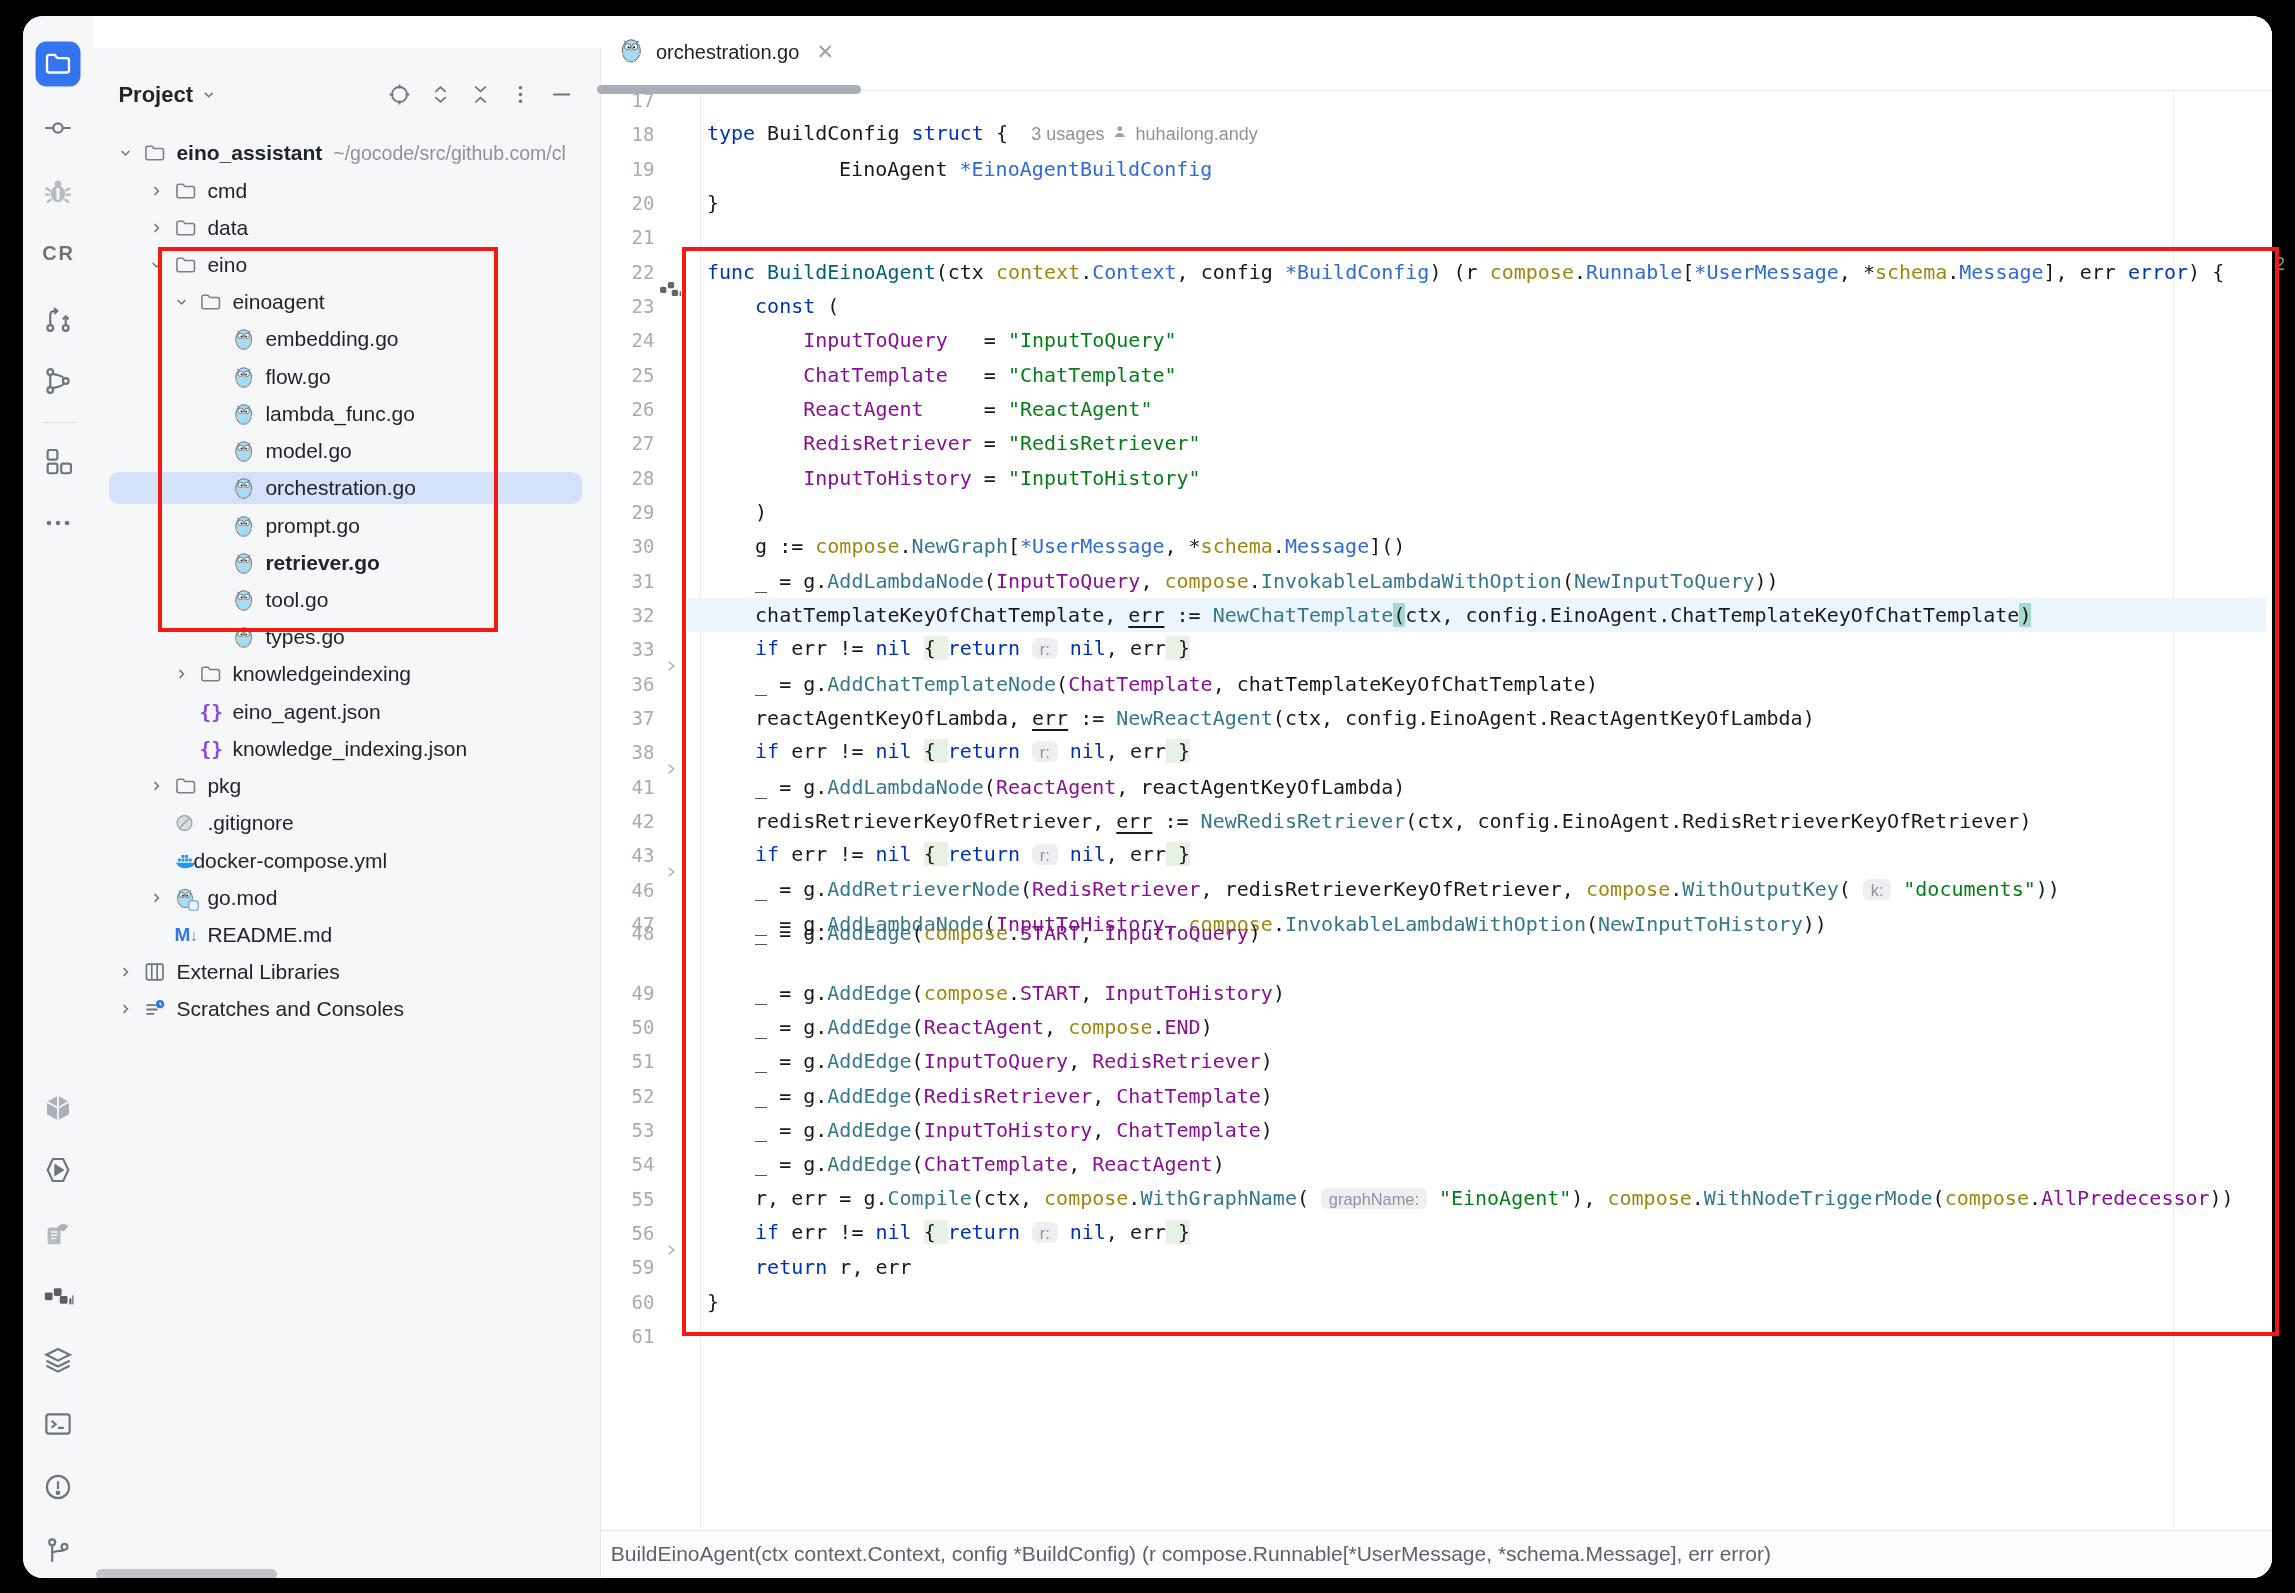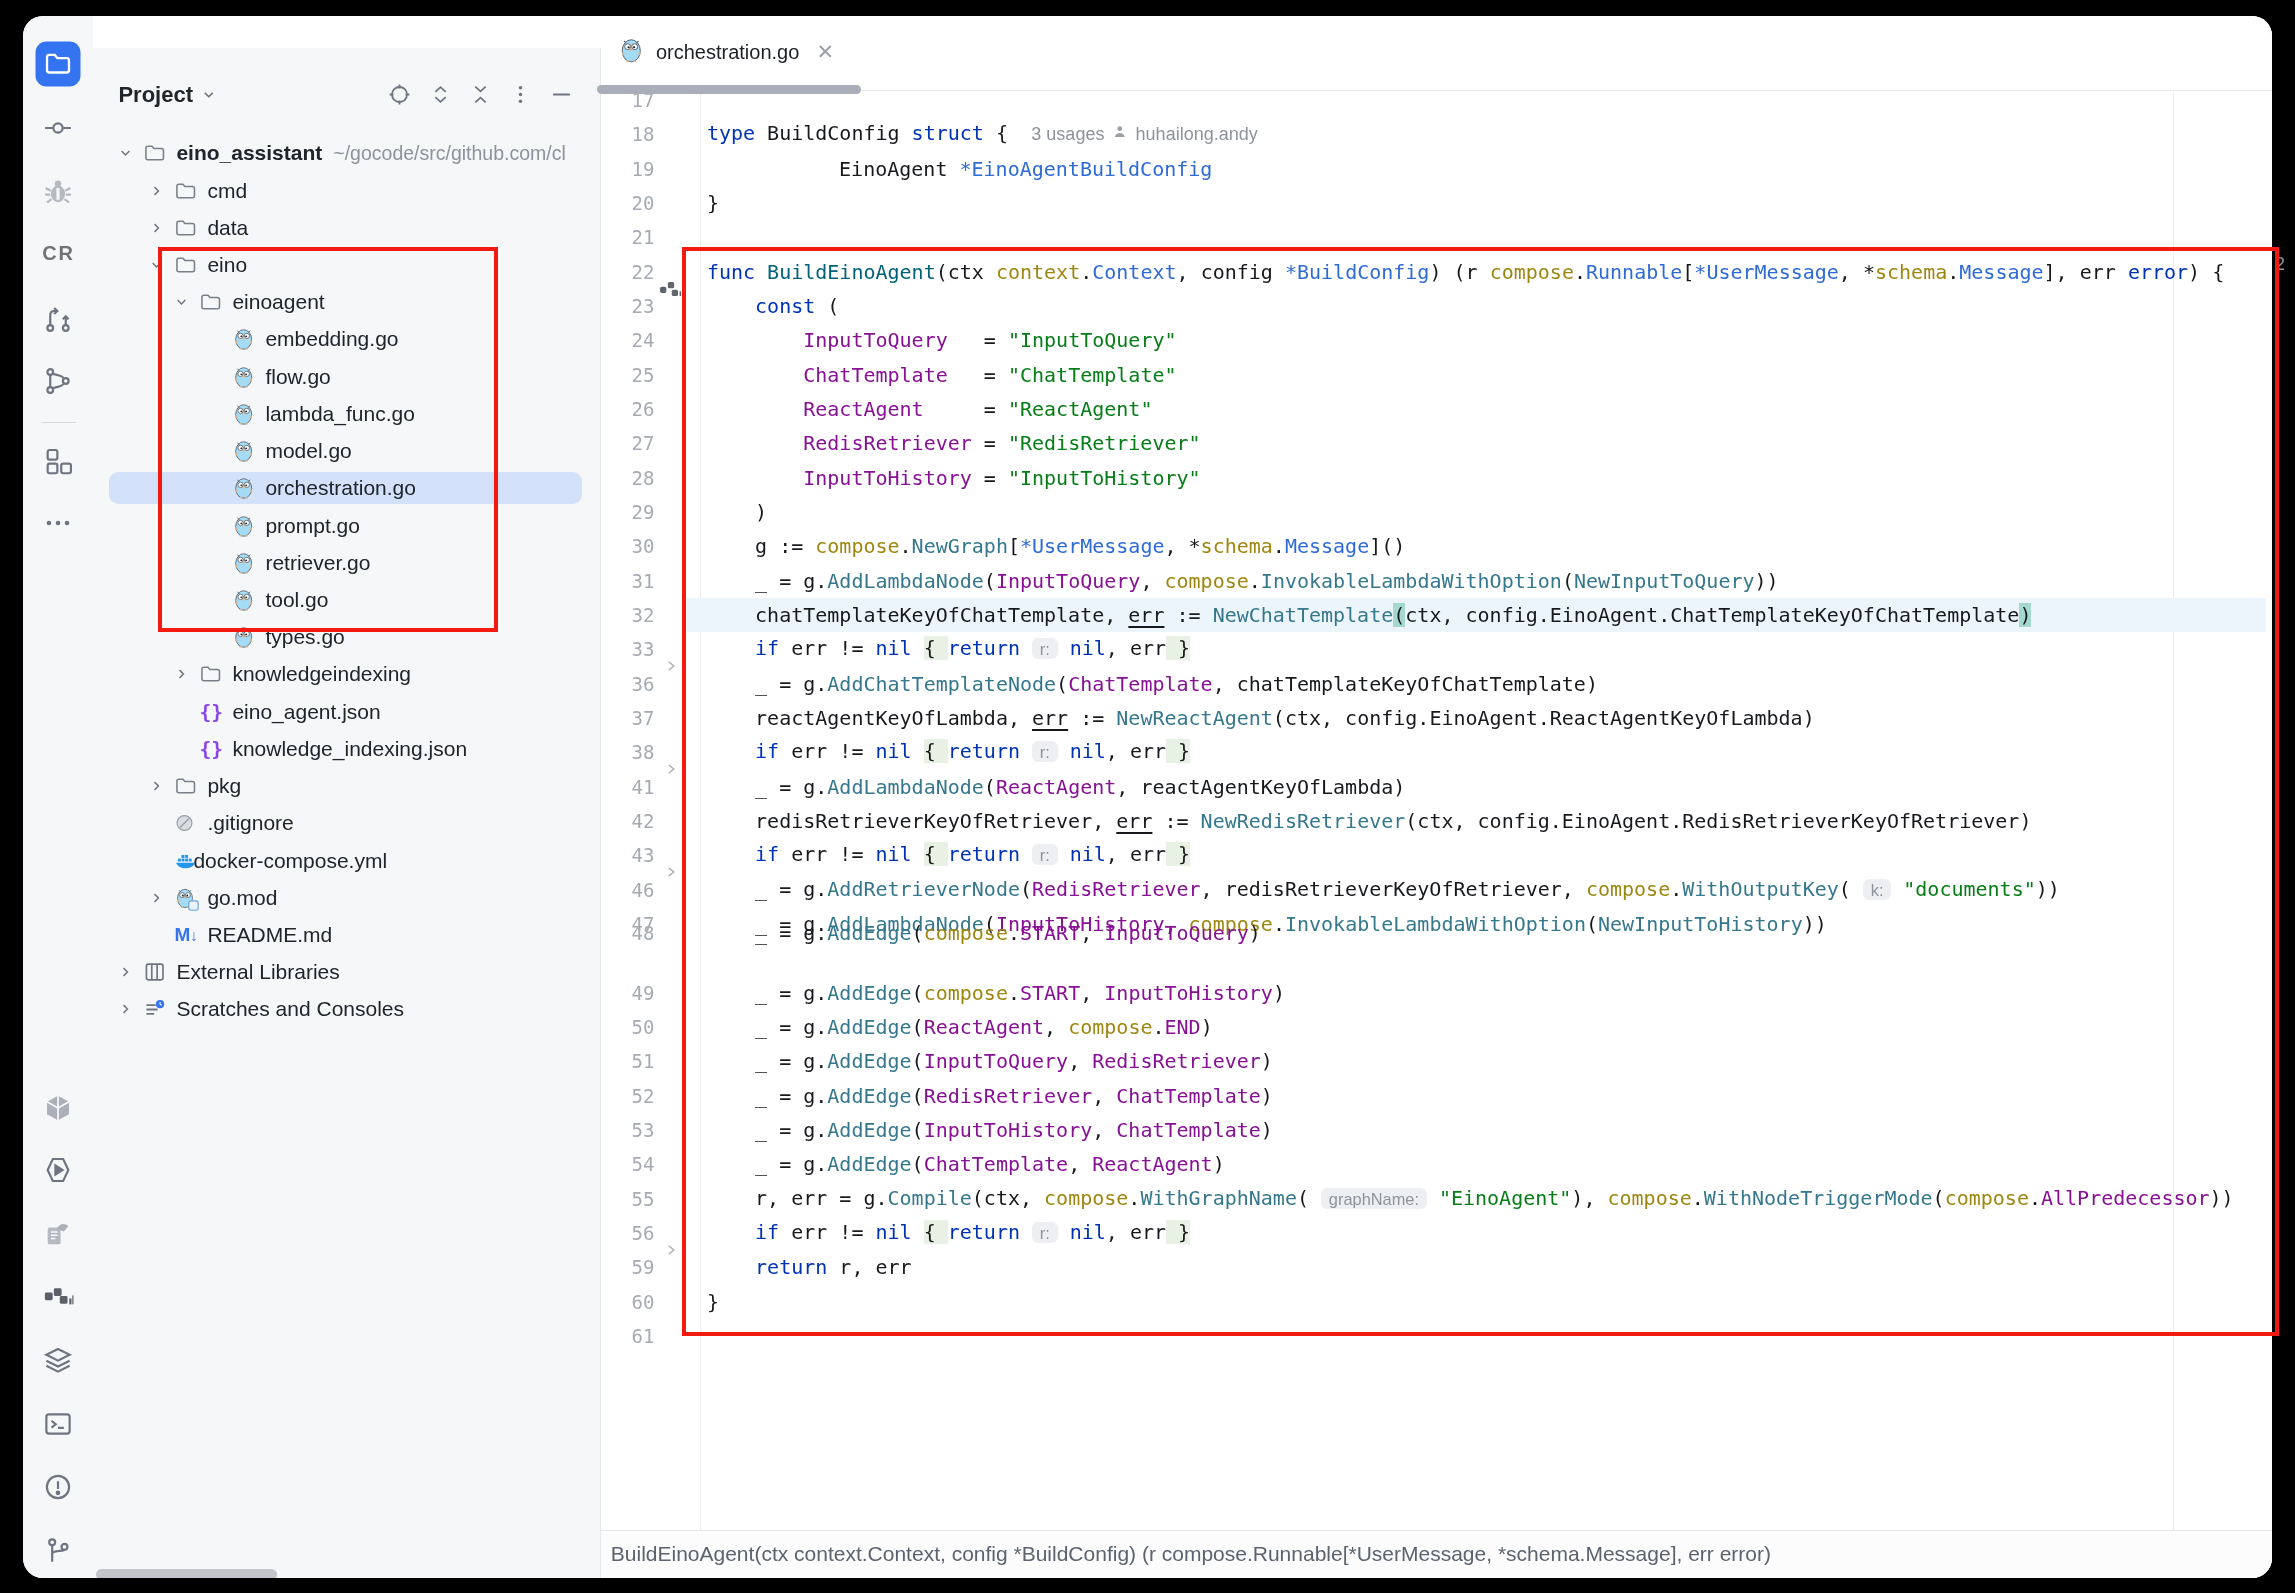--- a/index.html
+++ b/index.html
@@ -402,21 +402,21 @@
               <circle cx="15.2" cy="8.8" r="2.7" fill="#fff" stroke="#444" stroke-width="0.7"></circle>
               <circle cx="9.6" cy="9.3" r="1" fill="#1c1c1c"></circle>
               <circle cx="14.6" cy="9.3" r="1" fill="#1c1c1c"></circle>
               <ellipse cx="12" cy="11.6" rx="1.5" ry="1" fill="#D9B68E"></ellipse>
               <ellipse cx="4.6" cy="15" rx="1.1" ry="1.6" fill="#D9B68E"></ellipse>
               <ellipse cx="19.4" cy="15" rx="1.1" ry="1.6" fill="#D9B68E"></ellipse>
               <ellipse cx="9" cy="22" rx="1.4" ry="0.9" fill="#D9B68E"></ellipse>
               <ellipse cx="15" cy="22" rx="1.4" ry="0.9" fill="#D9B68E"></ellipse>
             </svg>
           </span>
-          <span class="tlabel" style="left: 172px;">
+          <span class="tlabel" style="left: 172px; font-weight: bold;">
             <span>retriever.go</span>
           </span>
         </div>
         <div class="trow" style="top: 534px;">
           <span class="ticon" style="left: 139px;">
             <svg width="23.4" height="23.4" viewBox="0 0 24 24">
               <ellipse cx="12" cy="12.5" rx="8.2" ry="10" fill="#A4DBF6" stroke="#5A6470" stroke-width="0.9"></ellipse>
               <path d="M5.5 3.5l1.8 2M18.5 3.5l-1.8 2" stroke="#5A6470" stroke-width="1"></path>
               <circle cx="8.8" cy="8.8" r="2.7" fill="#fff" stroke="#444" stroke-width="0.7"></circle>
               <circle cx="15.2" cy="8.8" r="2.7" fill="#fff" stroke="#444" stroke-width="0.7"></circle>

